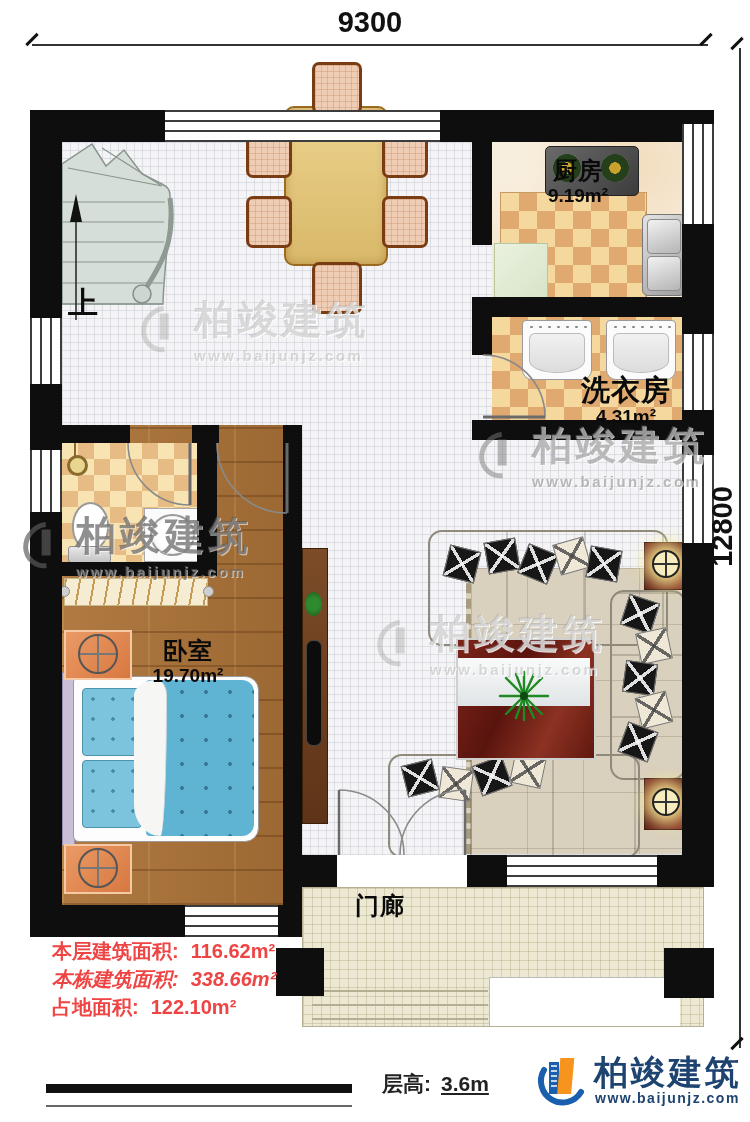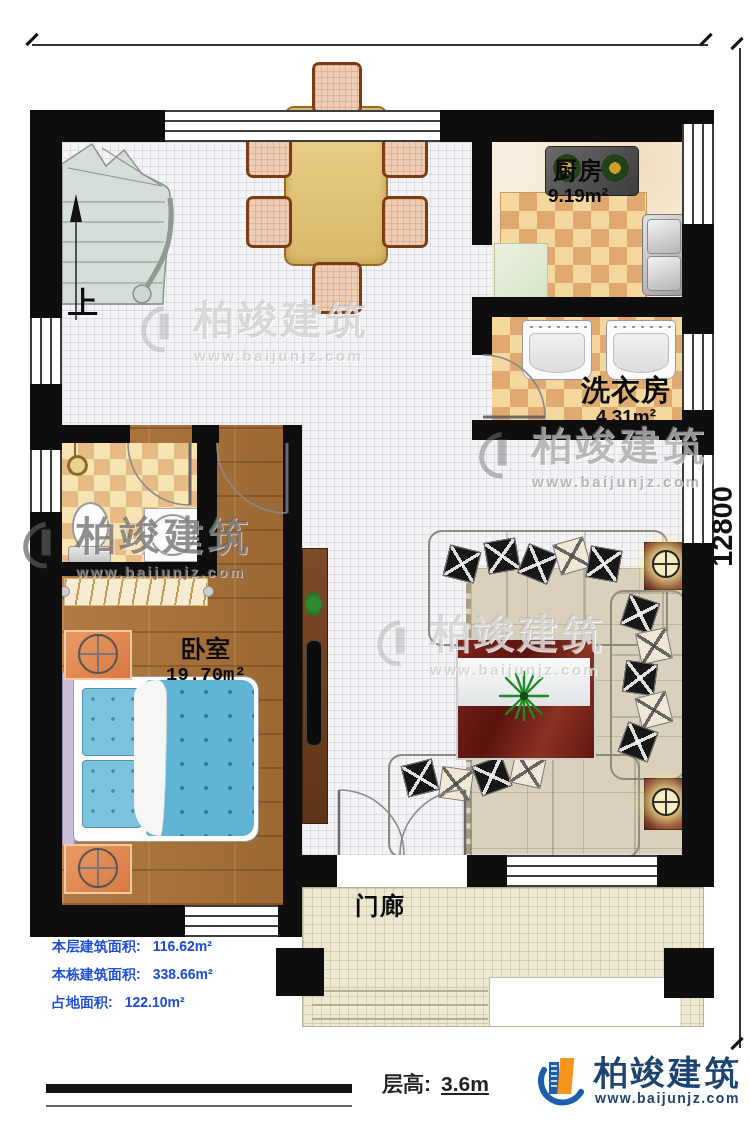--- a/index.html
+++ b/index.html
@@ -70,34 +70,35 @@
   .wm{position:absolute;display:flex;align-items:center;gap:8px;z-index:6;pointer-events:none;white-space:nowrap;}
   .wm .wm-icon{position:relative;width:34px;height:38px;border:5px solid currentColor;border-radius:50%;
     border-top-color:transparent;border-right-color:transparent;transform:rotate(40deg);flex:0 0 auto;}
   .wm .wm-bar{position:absolute;left:11px;top:4px;width:9px;height:26px;background:currentColor;transform:rotate(-40deg);}
   .wm .wm-name{font-size:40px;font-weight:bold;letter-spacing:4px;}
   .wm .wm-url{font-size:15px;font-weight:bold;letter-spacing:2.5px;}
   .wm-light{color:rgba(158,158,158,.38);text-shadow:1px 1px 0 rgba(255,255,255,.85);}
   .wm-mid{color:rgba(120,120,120,.5);text-shadow:1px 1px 0 rgba(255,255,255,.7);}
   .wm-dark{color:rgba(92,92,92,.68);text-shadow:1px 1px 0 rgba(255,255,255,.6);}
   
-  .stat-row{position:absolute;font-size:14px;font-weight:bold;color:#1d4ed8;z-index:8;}
+  .stat-row{position:absolute;font-size:20px;font-weight:bold;color:#ef4444;z-index:8;}
   .stat-row .vl{margin-left:12px;}
   .plan-title{position:absolute;font-size:40px;font-weight:bold;color:#181818;z-index:8;letter-spacing:2px;}
   .plan-title .scale{margin-left:22px;letter-spacing:1px;}
   .floor-h{position:absolute;font-size:21px;font-weight:bold;color:#222;z-index:8;}
   .floor-h .vl{margin-left:10px;text-decoration:underline;}
   .brand-name{position:absolute;font-size:34px;font-weight:bold;color:#1d4370;letter-spacing:3px;z-index:8;}
   .brand-url{position:absolute;font-size:14px;font-weight:bold;color:#1d4370;letter-spacing:1.5px;z-index:8;}
 </style>
 </head>
 <body>
 
 <div id="stage">
 
+  <div class="dim-label" style="left:300px;top:6px;width:140px;">9300</div>
   <div class="dim-line" style="left:32px;top:44px;width:676px;height:2px;"></div>
   <div class="dim-tick" style="left:24px;top:38px;"></div>
   <div class="dim-tick" style="left:698px;top:38px;"></div>
   <div class="dim-line" style="left:739px;top:48px;width:2px;height:1000px;"></div>
   <div class="dim-tick" style="left:729px;top:42px;"></div>
   <div class="dim-tick" style="left:729px;top:1042px;"></div>
   <div class="dim-label" style="left:662px;top:510px;width:120px;transform:rotate(-90deg);">12800</div>
 
   <div class="abs floor-grid" style="left:62px;top:142px;width:620px;height:745px;"></div>
   <div class="abs floor-marble" style="left:492px;top:142px;width:190px;height:155px;"></div>
@@ -347,32 +348,32 @@
   </div>
 
   <div class="rlabel" style="left:526px;top:158px;width:104px;">
     <span class="nm">厨房</span>
       <span class="ar">9.19m²</span>
   </div>
   <div class="rlabel" style="left:570px;top:374px;width:112px;">
     <span class="nm" style="font-size:29px;">洗衣房</span>
       <span class="ar">4.31m²</span>
   </div>
-  <div class="rlabel" style="left:150px;top:638px;width:112px;font-family:Liberation Mono, monospace;">
+  <div class="rlabel" style="left:132px;top:638px;width:112px;">
     <span class="nm">卧室</span>
       <span class="ar">19.70m²</span>
   </div>
   <div class="rlabel" style="left:344px;top:893px;width:72px;">
     <span class="nm">门廊</span>
   </div>
 
   <div class="stat-row" style="left:52px;top:938px;">
     <span>本层建筑面积:</span><span class="vl">116.62m²</span>
   </div>
-  <div class="stat-row" style="left:52px;top:966px;">
+  <div class="stat-row" style="left:52px;top:966px;font-style:italic;">
     <span>本栋建筑面积:</span><span class="vl">338.66m²</span>
   </div>
   <div class="stat-row" style="left:52px;top:994px;">
     <span>占地面积:</span><span class="vl">122.10m²</span>
   </div>
 
   <div class="abs" style="left:46px;top:1084px;width:306px;height:9px;background:#111;z-index:8;"></div>
   <div class="abs" style="left:46px;top:1105px;width:306px;height:2px;background:#666;z-index:8;"></div>
 
   <div class="floor-h" style="left:382px;top:1070px;">

